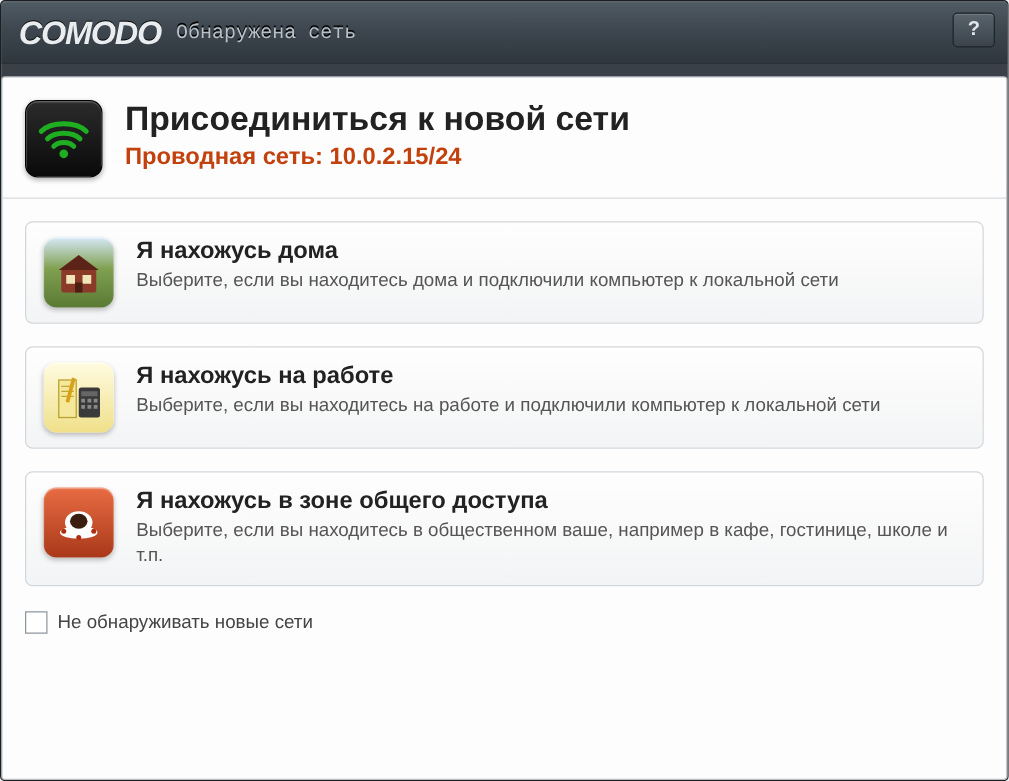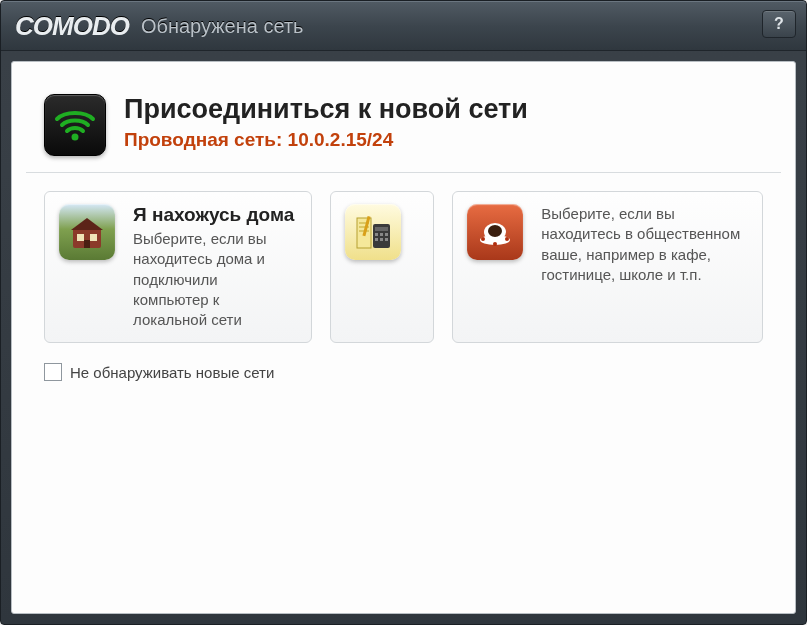--- a/index.html
+++ b/index.html
@@ -34,23 +34,24 @@
       font-family: "Arial Black", Arial, sans-serif;
       font-size: 26px;
       font-weight: 900;
       font-style: italic;
       color: #e9edf0;
       letter-spacing: -1px;
       text-shadow: 0 -1px 0 #000;
     }
     .title-text {
       margin-left: 12px;
-      font-size: 20px;
+      font-size: 16px;
       color: #b9c1c8;
       text-shadow: 0 -1px 0 #000;
+      font-family: Liberation Mono, monospace;
     }
     .help-btn {
       position: absolute;
       right: 10px;
       top: 8px;
       width: 34px;
       height: 28px;
       background: linear-gradient(to bottom, #5a646d 0%, #3a434b 100%);
       border: 1px solid #1f252b;
       border-radius: 4px;
@@ -58,23 +59,22 @@
       font-size: 16px;
       font-weight: bold;
       display: flex;
       align-items: center;
       justify-content: center;
       cursor: pointer;
       box-shadow: inset 0 1px 0 rgba(255,255,255,0.15);
     }
     .content {
       flex: 1;
-      margin: 10px;
       margin-top: 10px;
-      padding: 32px;
+      padding: 18px;
       background: #fdfdfd;
       border-radius: 3px;
       border: 1px solid #b8bec3;
       overflow: hidden;
     }
     .header-row {
       display: flex;
       align-items: flex-start;
       gap: 18px;
       margin-bottom: 16px;
@@ -108,21 +108,21 @@
       border-top: 1px solid #d8dcdf;
       margin: 6px -18px 18px -18px;
     }
     .prompt {
       font-size: 16px;
       color: #444;
       margin-bottom: 18px;
     }
     .options {
       display: flex;
-      flex-direction: row;
+      flex-direction: column;
       gap: 18px;
     }
     .option {
       display: flex;
       align-items: flex-start;
       gap: 18px;
       padding: 12px 14px;
       background: linear-gradient(to bottom, #fefefe 0%, #f3f4f5 100%);
       border: 1px solid #d3d7da;
       border-radius: 6px;
@@ -238,35 +238,38 @@
             <rect x="22" y="21" width="3" height="3" fill="#888"></rect>
             <rect x="27" y="21" width="3" height="3" fill="#888"></rect>
             <rect x="32" y="21" width="3" height="3" fill="#888"></rect>
             <rect x="22" y="26" width="3" height="3" fill="#888"></rect>
             <rect x="27" y="26" width="3" height="3" fill="#888"></rect>
             <rect x="32" y="26" width="3" height="3" fill="#888"></rect>
             <rect x="12" y="4" width="3" height="20" fill="#d9a01a" transform="rotate(15 13 14)"></rect>
           </svg>
         </div>
         <div class="opt-text">
+          <div class="opt-title">Я нахожусь на работе</div>
+          <div class="opt-desc">Выберите, если вы находитесь на работе и подключили компьютер к локальной сети</div>
         </div>
       </div>
 
       <div class="option">
         <div class="opt-icon opt-public">
           <svg viewBox="0 0 40 40">
             <ellipse cx="20" cy="28" rx="15" ry="5" fill="#fff"></ellipse>
             <ellipse cx="20" cy="20" rx="11" ry="9" fill="#fff"></ellipse>
             <ellipse cx="20" cy="19" rx="7" ry="6" fill="#3a1f0f"></ellipse>
             <circle cx="8" cy="27" r="2" fill="#b02e0e"></circle>
             <circle cx="32" cy="27" r="2" fill="#b02e0e"></circle>
             <circle cx="20" cy="32" r="2" fill="#b02e0e"></circle>
           </svg>
         </div>
         <div class="opt-text">
+          <div class="opt-title">Я нахожусь в зоне общего доступа</div>
           <div class="opt-desc">Выберите, если вы находитесь в общественном ваше, например в кафе, гостинице, школе и т.п.</div>
         </div>
       </div>
 
     </div>
 
     <div class="footer">
       <div class="checkbox"></div>
       <span class="footer-label">Не обнаруживать новые сети</span>
     </div>

